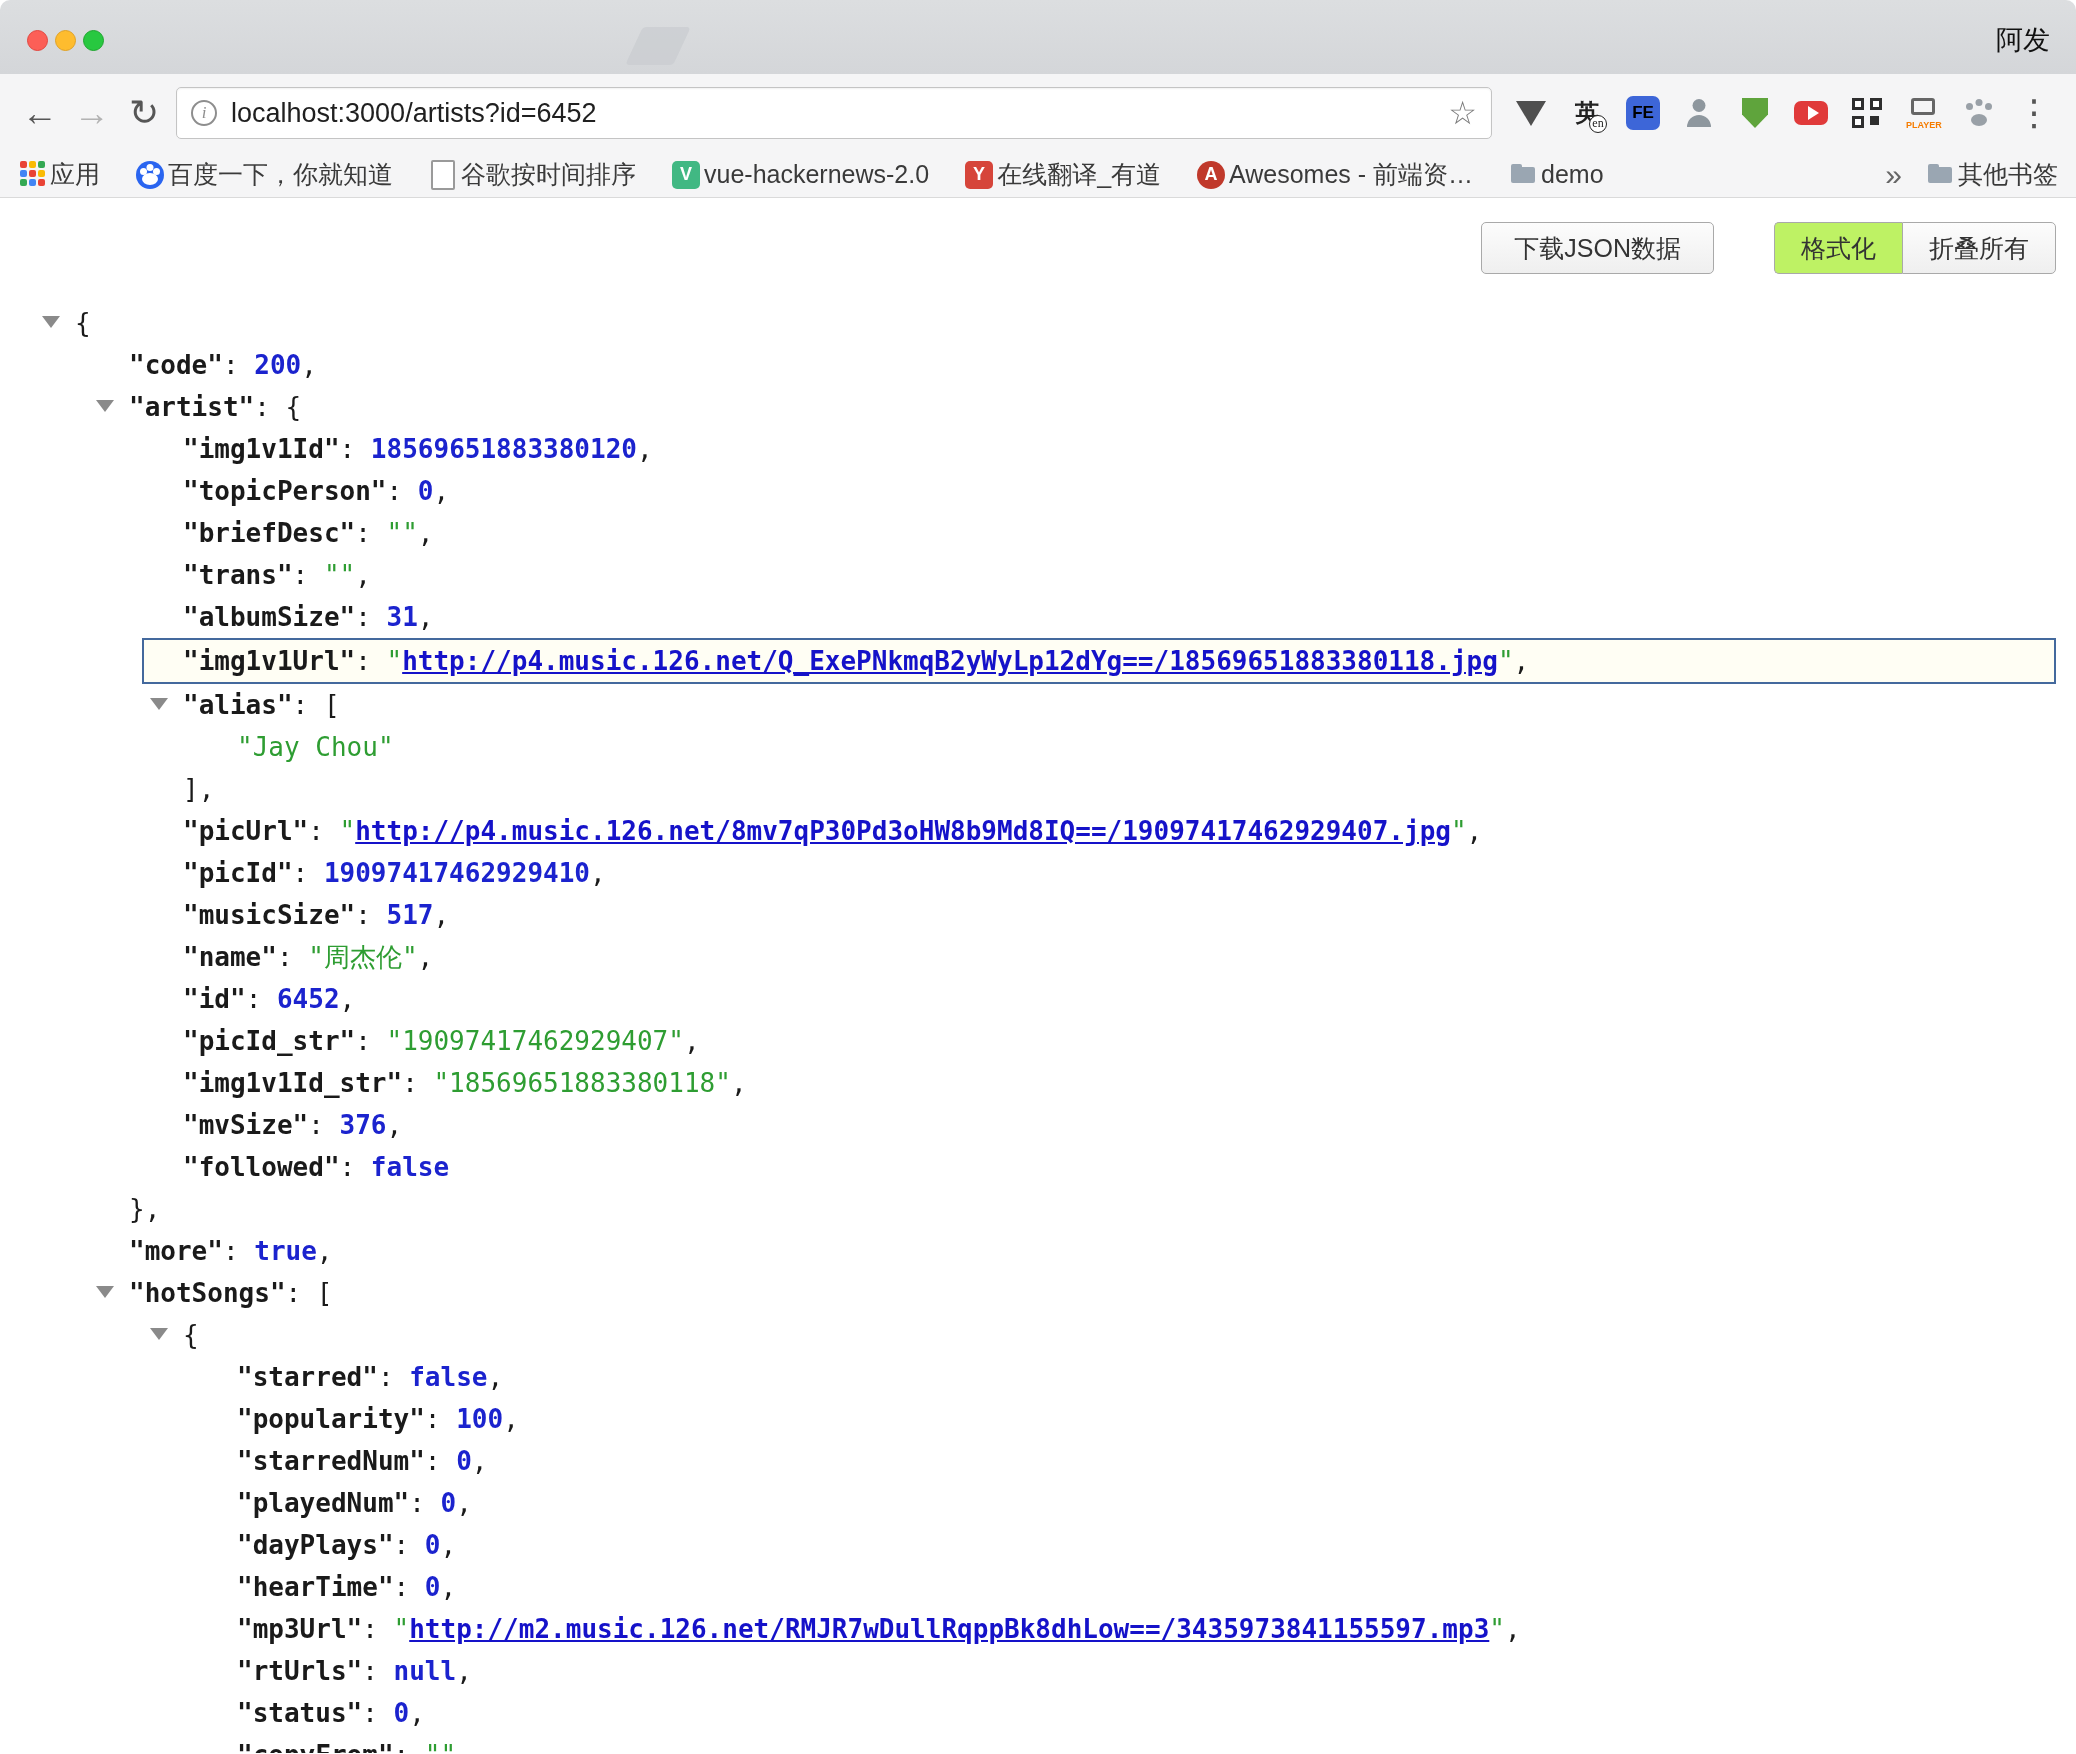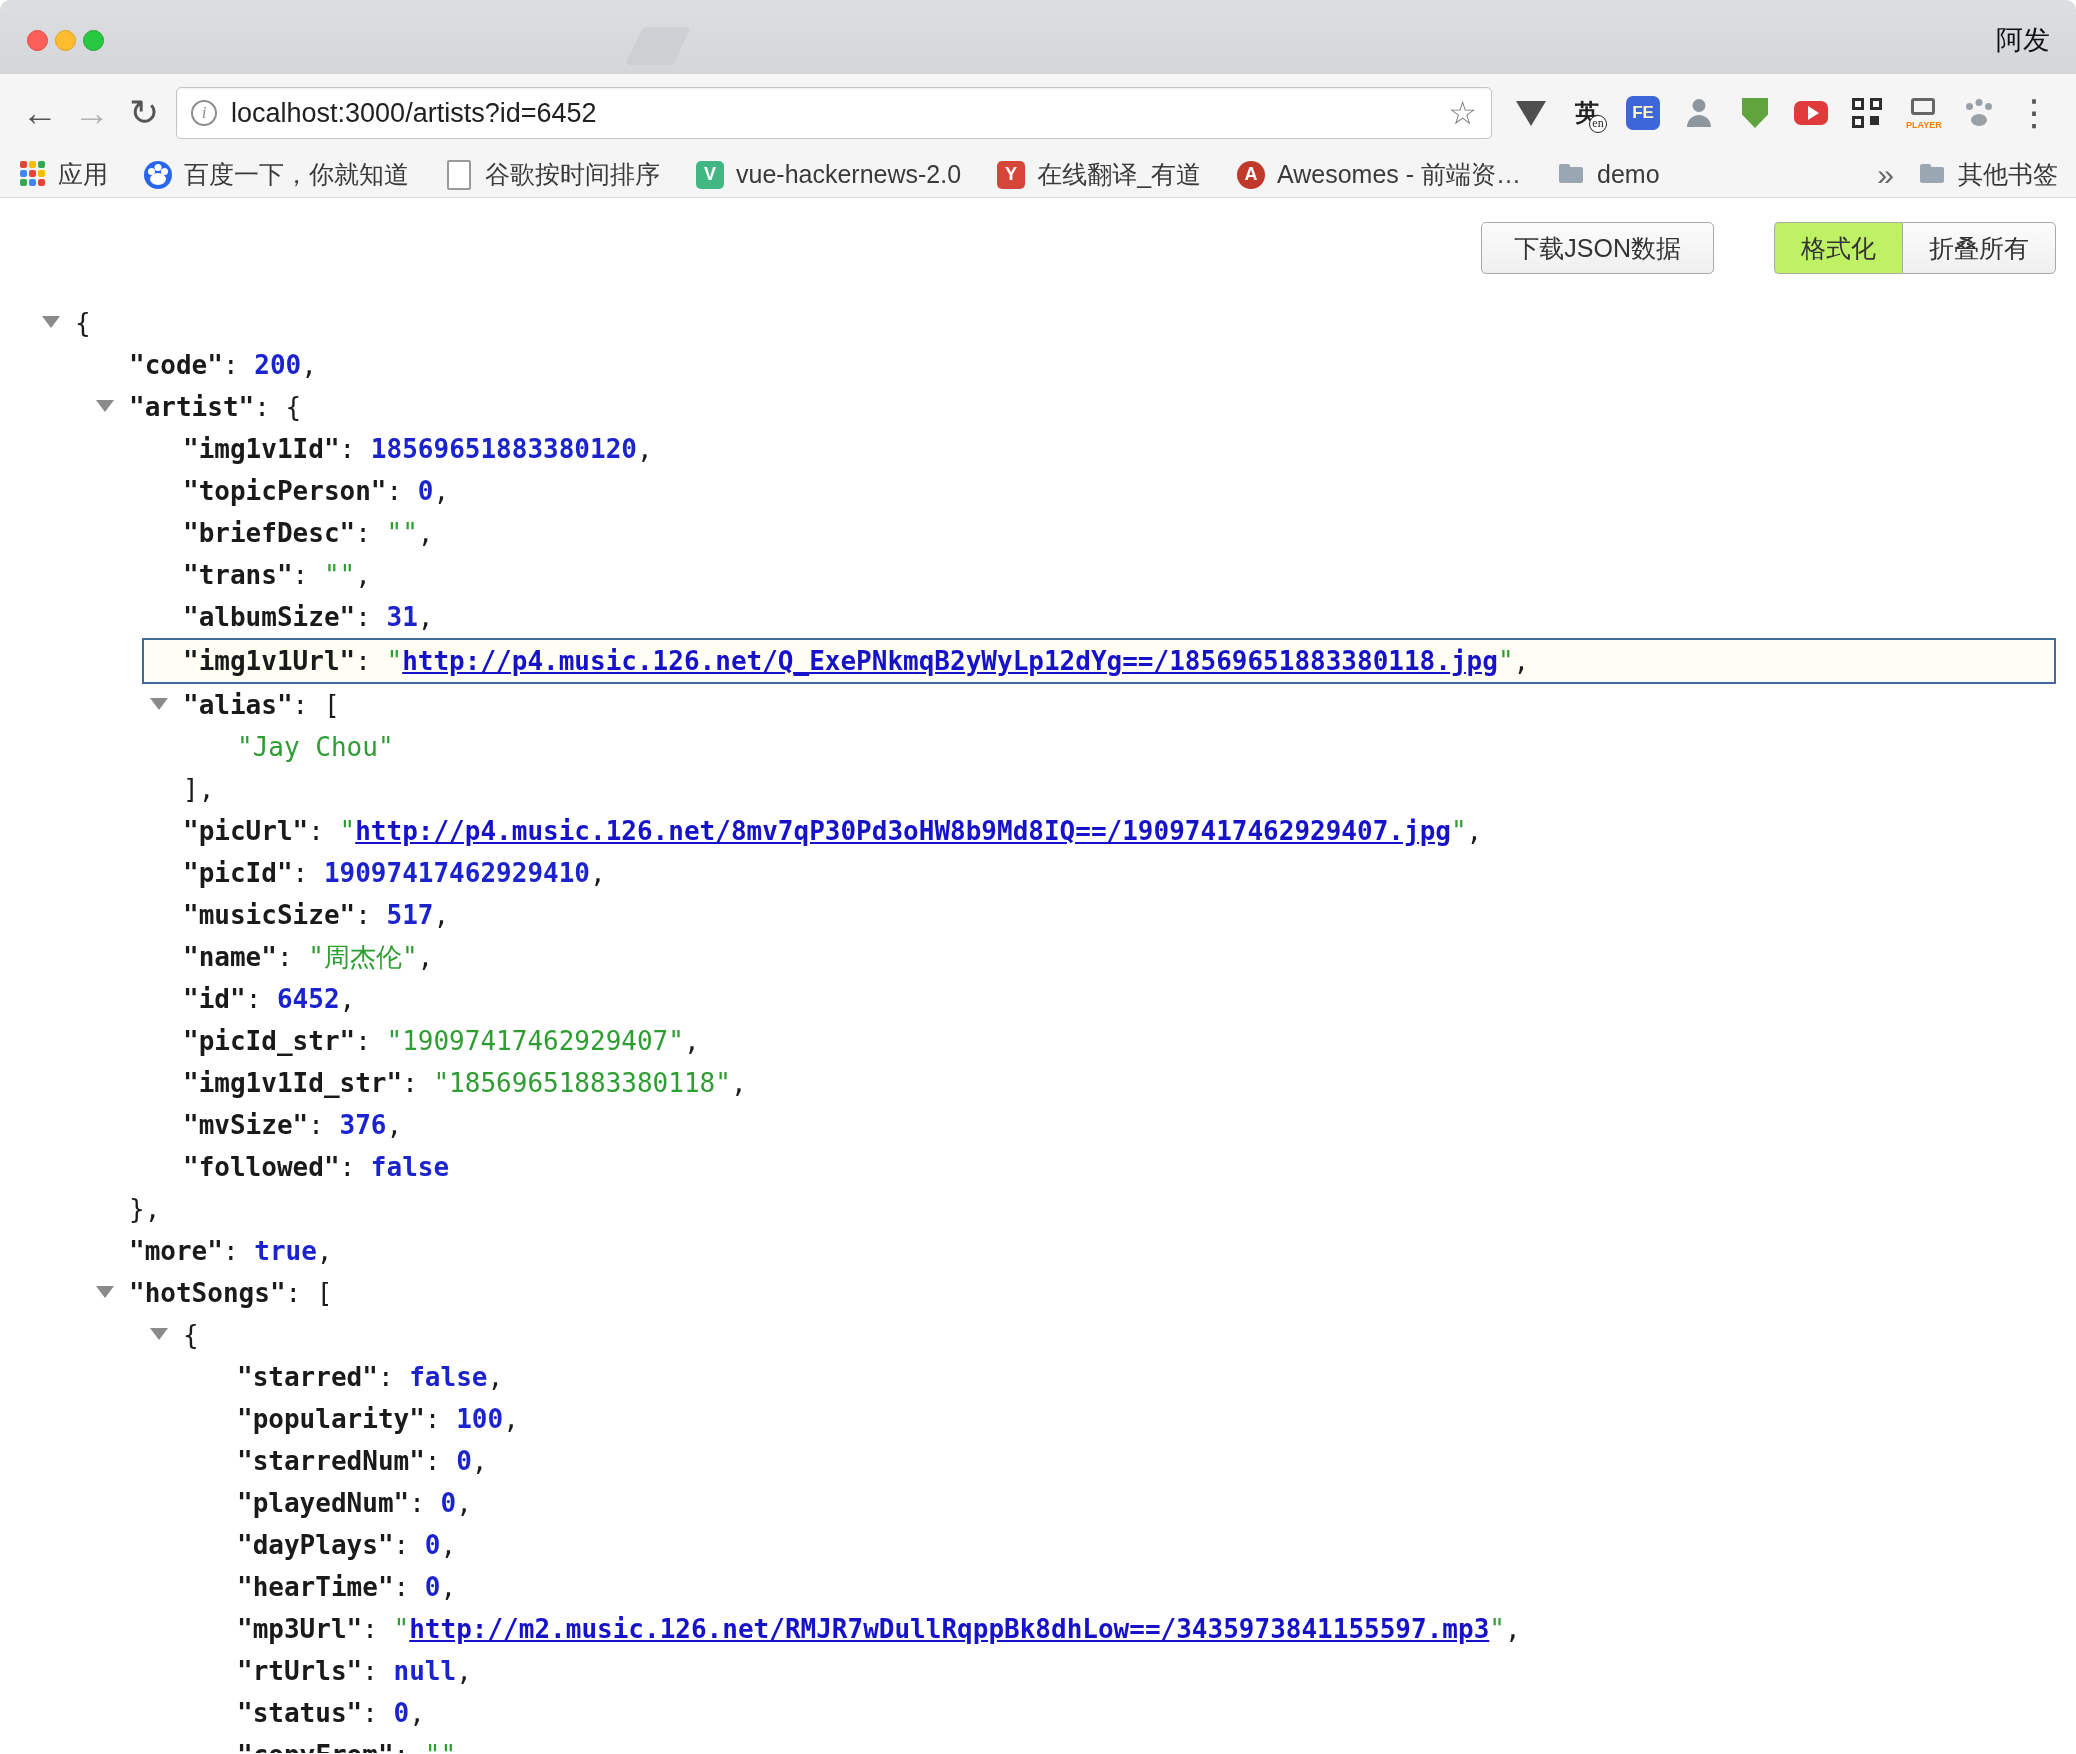--- a/index.html
+++ b/index.html
@@ -59,21 +59,21 @@
   .x-paw .pm, .b-paw .pm { position:absolute; bottom:4px; left:50%; transform:translateX(-50%); width:16px; height:12px; border-radius:50%; background:#99A0A7; }
   .x-paw u, .b-paw u { position:absolute; width:7px; height:7px; border-radius:50%; background:#99A0A7; }
   .x-paw .pt0, .b-paw .pt0 { top:7px; left:4px; }
   .x-paw .pt1, .b-paw .pt1 { top:3px; left:50%; transform:translateX(-50%); }
   .x-paw .pt2, .b-paw .pt2 { top:7px; right:4px; }
 
   
   .bookmarks-bar { height:46px; background:#F5F5F6; border-bottom:1px solid #DADADA; display:flex; align-items:center;
                    padding:0 18px; font-size:25px; color:#3A3A3A; }
   .bookmarks-list { display:flex; align-items:center; gap:36px; flex:1; overflow:hidden; }
-  .bm { display:flex; align-items:center; gap:12px; white-space:nowrap; }
+  .bm { display:flex; align-items:center; gap:4px; white-space:nowrap; }
   .bicon { width:28px; height:28px; position:relative; display:flex; align-items:center; justify-content:center; flex:0 0 auto; }
   .bicon i, .bicon u { font-style:normal; text-decoration:none; }
   .b-grid { display:grid; grid-template-columns:repeat(3,7px); grid-template-rows:repeat(3,7px); gap:2px; }
   .b-grid i { width:7px; height:7px; border-radius:2px; }
   .b-badge { border-radius:5px; color:#fff; font-size:18px; font-weight:bold; }
   .b-paw { background:#2A65F0; border-radius:50%; }
   .b-paw .pm, .b-paw u { background:#fff; }
   .b-page::before { content:""; width:20px; height:26px; background:#fff; border:2px solid #9A9A9A; border-radius:2px; }
   .b-folder::before { content:""; position:absolute; top:6px; left:2px; width:24px; height:16px; background:#9AA6B2; border-radius:2px; }
   .b-folder::after { content:""; position:absolute; top:3px; left:2px; width:11px; height:5px; background:#9AA6B2; border-radius:2px 2px 0 0; }
@@ -126,21 +126,21 @@
       <span class="info-icon">i</span>
       <span class="url-text">localhost:3000/artists?id=6452</span>
       <span class="star-icon">☆</span>
     </div>
     <div class="extensions">
         <span class="xicon x-tri"></span>
         <span class="xicon x-translate">
           <b>英</b>
           <i>en</i>
         </span>
-        <span class="xicon x-badge" style="background: rgb(61, 102, 216); color: #fef9c3;">FE</span>
+        <span class="xicon x-badge" style="background: rgb(61, 102, 216); color: #000000;">FE</span>
         <span class="xicon x-person">
           <i class="ph"></i>
           <i class="pb"></i>
         </span>
         <span class="xicon x-shield"></span>
         <span class="xicon x-youtube"></span>
         <span class="xicon x-qr">
           <i class="q0"></i>
           <i class="q1"></i>
           <i class="q2"></i>

